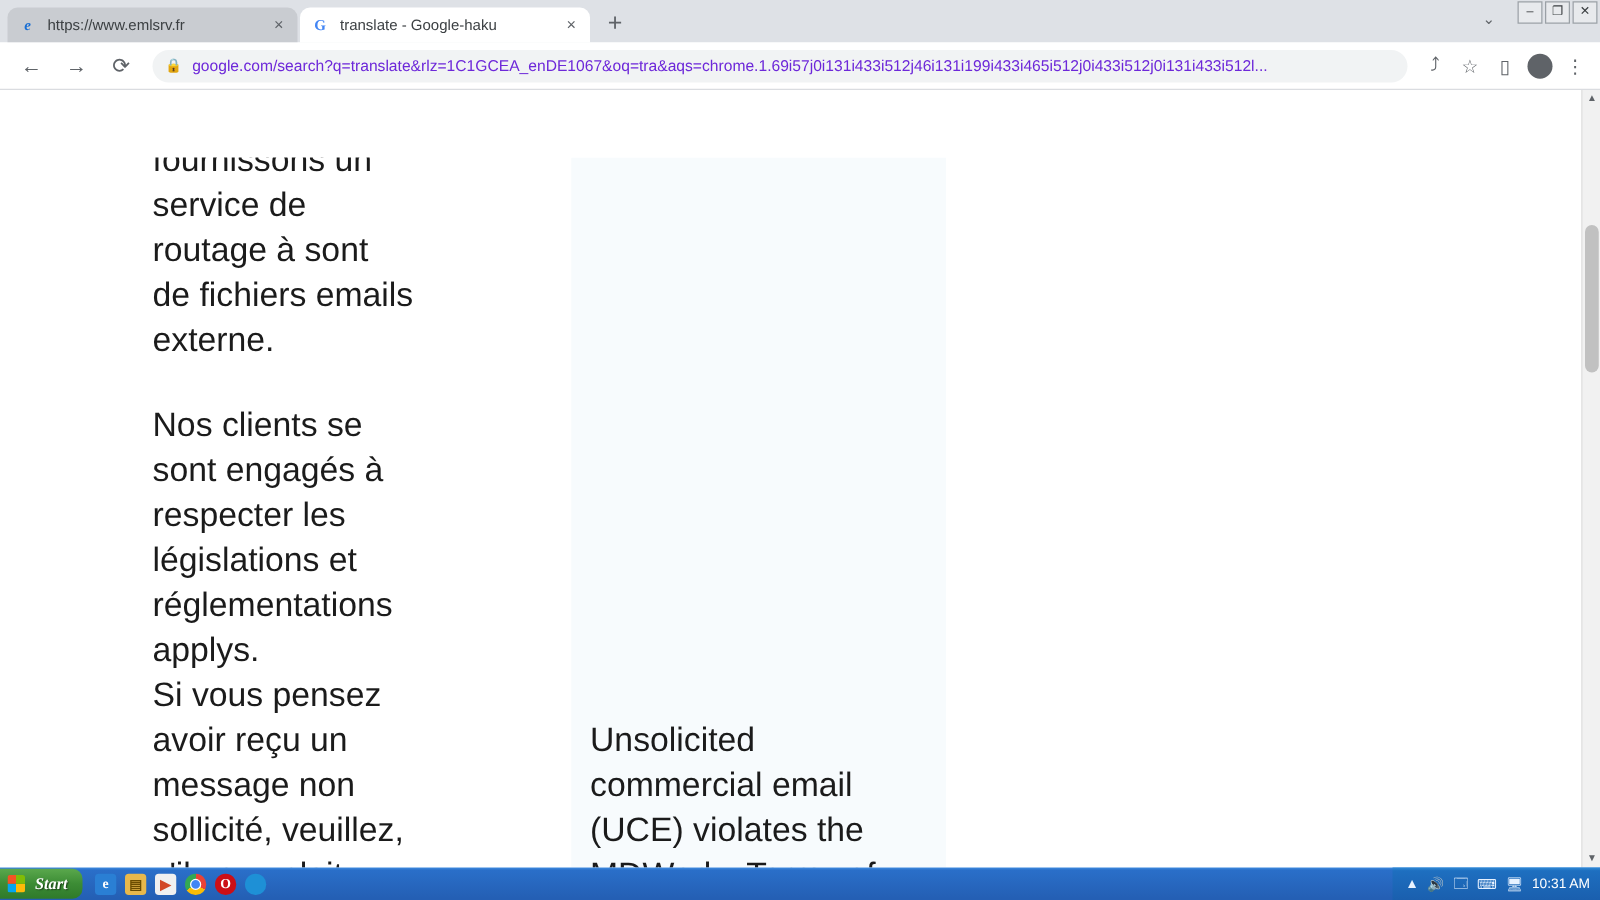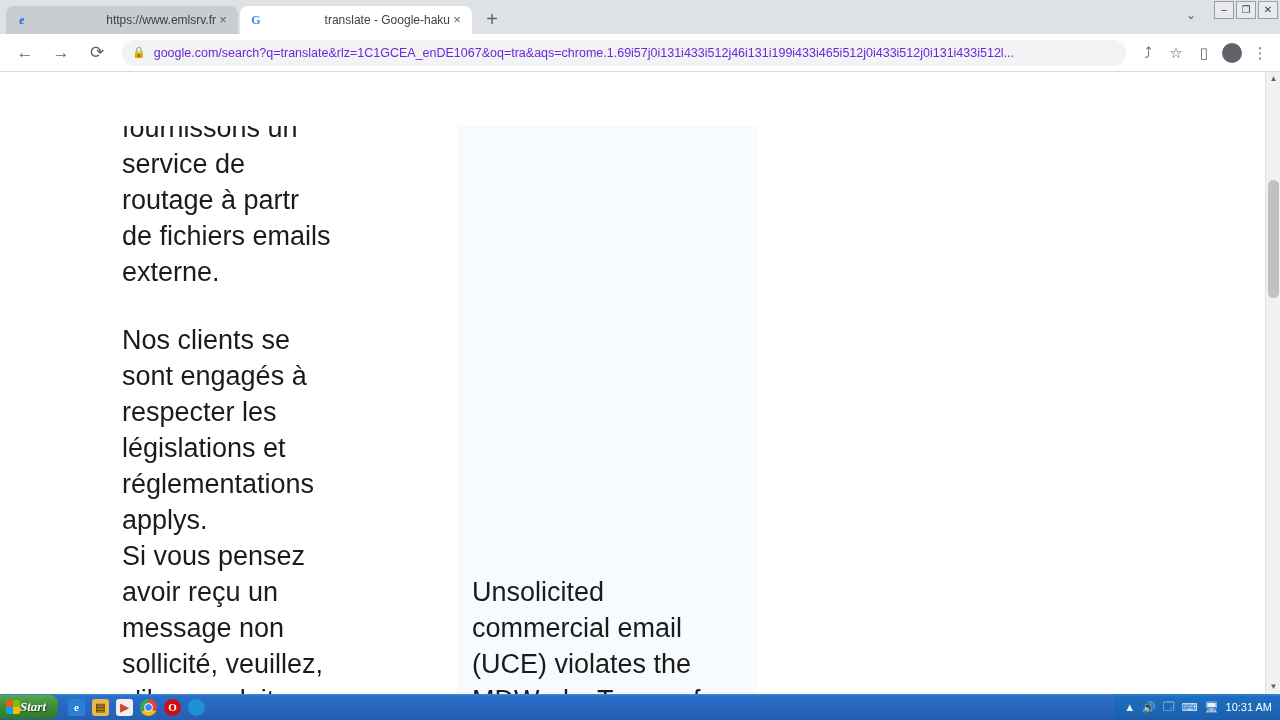--- a/index.html
+++ b/index.html
@@ -62,21 +62,20 @@
     align-items: center;
     justify-content: center;
     font-size: 12px;
     font-weight: bold;
   }
   .tab .tab-title {
     flex: 1 1 auto;
     white-space: nowrap;
     overflow: hidden;
     text-overflow: ellipsis;
-    text-align: right;
   }
   .tab .tab-close {
     flex: 0 0 14px;
     width: 14px; height: 14px;
     line-height: 13px;
     text-align: center;
     font-size: 13px;
     color: #5f6368;
   }
 
@@ -384,21 +383,21 @@
     width: 1280px;
     height: 26px;
     background: linear-gradient(to bottom, #3f8be0 0%, #2a6fc9 8%, #245fb4 95%);
     display: flex;
     align-items: center;
   }
   .start-btn {
     height: 24px;
     display: flex;
     align-items: center;
-    gap: 0;
+    gap: 8px;
     padding: 0 12px 0 6px;
     background: linear-gradient(to bottom, #5aa84c 0%, #3c8c35 50%, #2f7a2a 100%);
     border-radius: 0 8px 8px 0;
     color: #ffffff;
     font-family: "Liberation Serif", serif;
     font-style: italic;
     font-weight: bold;
     font-size: 13px;
     text-shadow: 1px 1px 1px rgba(0,0,0,.5);
   }
@@ -514,21 +513,21 @@
     <div class="tool-icon profile"></div>
     <div class="tool-icon last">⋮</div>
   </div>
 
 
   <div class="page">
 
     <div class="col-left">
       <div class="ptext left-block-1">fournissons un
 service de
-routage à partr
+routage à sont
 de fichiers emails
 externe.</div>
       <div class="ptext left-block-2">Nos clients se
 sont engagés à
 respecter les
 législations et
 réglementations
 applys.
 Si vous pensez
 avoir reçu un

